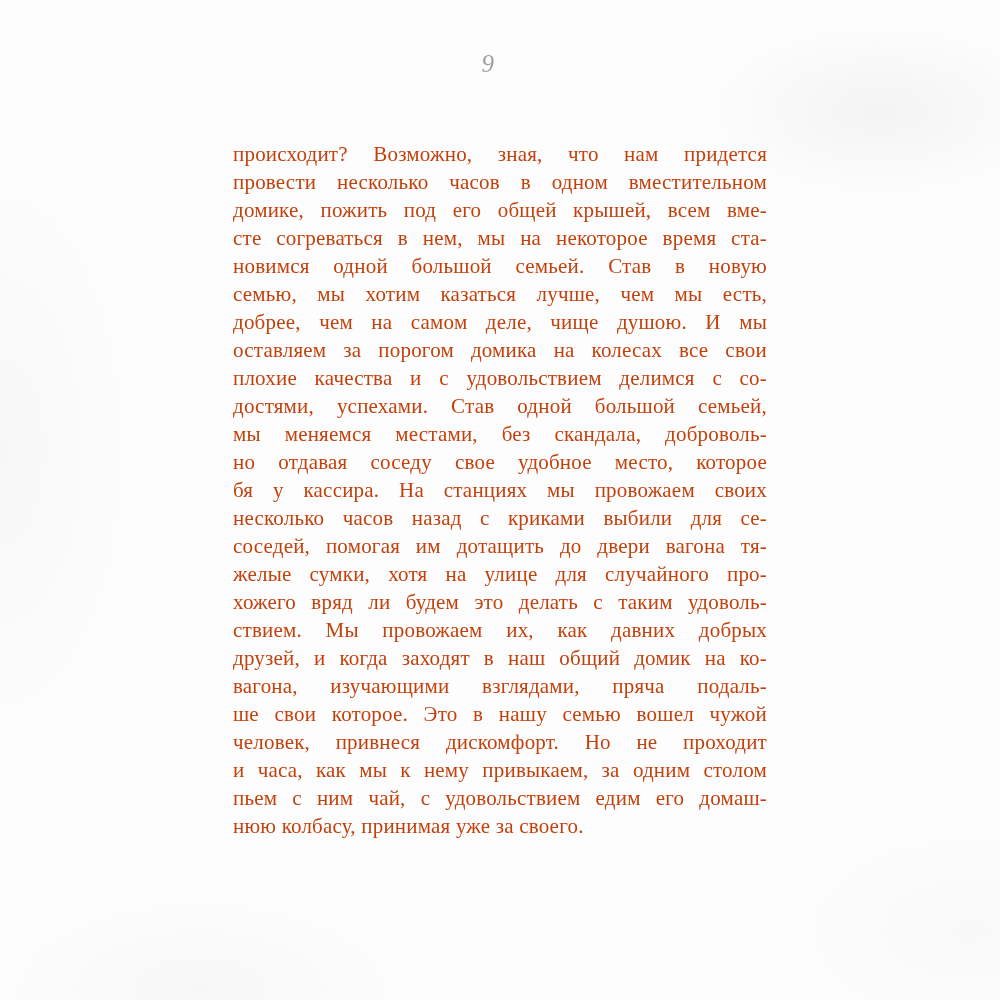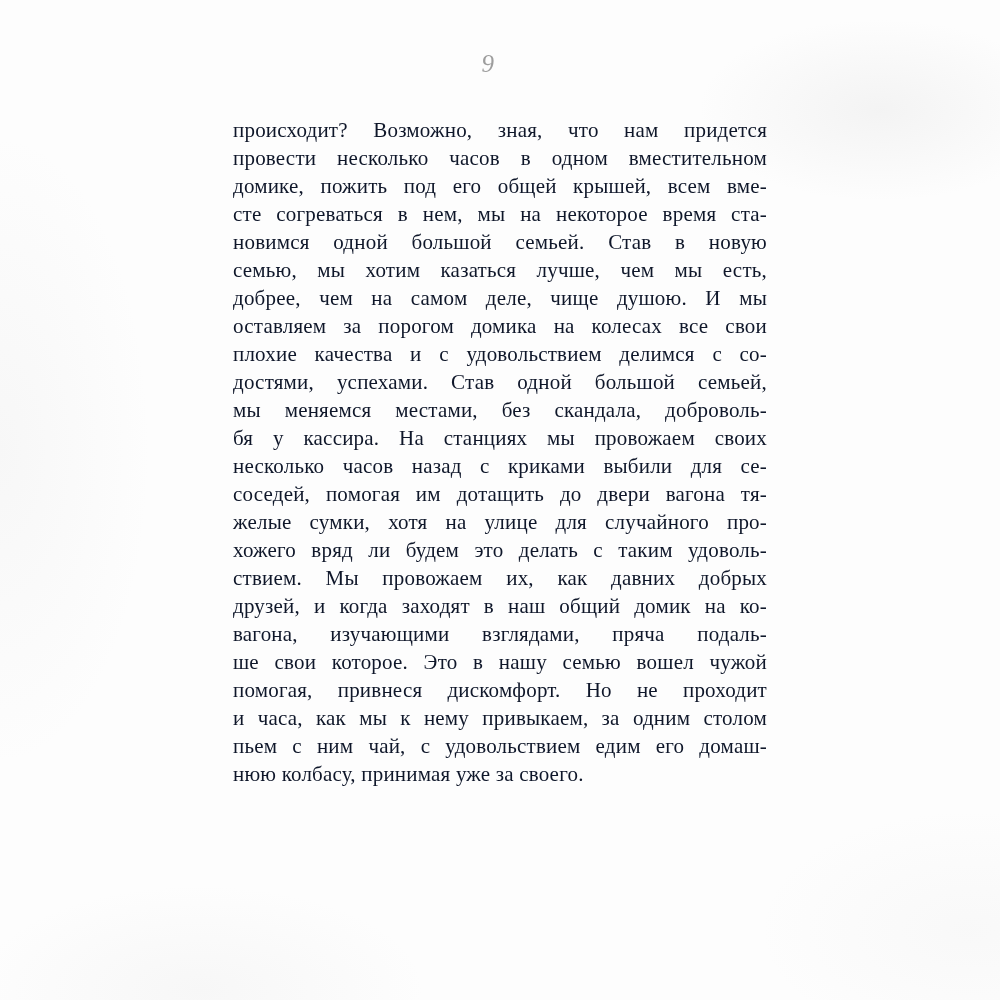--- a/index.html
+++ b/index.html
@@ -26,25 +26,25 @@
     width: 510px;
     text-align: center;
     font-style: italic;
     font-size: 25px;
     color: #9d9d9d;
     letter-spacing: 0.5px;
   }
   .text-block {
     position: absolute;
     left: 233px;
-    top: 116px;
+    top: 140px;
     width: 534px;
     font-size: 21px;
     line-height: 28px;
-    color: #0f172a;
+    color: #c2410c;
     letter-spacing: 0.2px;
   }
   .text-line {
     text-align: justify;
     text-align-last: justify;
     white-space: normal;
   }
   .text-line.last-line {
     text-align-last: left;
   }
@@ -59,26 +59,27 @@
   <div class="text-line">провести несколько часов в одном вместительном</div>
   <div class="text-line">домике, пожить под его общей крышей, всем вме-</div>
   <div class="text-line">сте согреваться в нем, мы на некоторое время ста-</div>
   <div class="text-line">новимся одной большой семьей. Став в новую</div>
   <div class="text-line">семью, мы хотим казаться лучше, чем мы есть,</div>
   <div class="text-line">добрее, чем на самом деле, чище душою. И мы</div>
   <div class="text-line">оставляем за порогом домика на колесах все свои</div>
   <div class="text-line">плохие качества и с удовольствием делимся с со-</div>
   <div class="text-line">достями, успехами. Став одной большой семьей,</div>
   <div class="text-line">мы меняемся местами, без скандала, доброволь-</div>
+  <div class="text-line">но отдавая соседу свое удобное место, которое</div>
   <div class="text-line">бя у кассира. На станциях мы провожаем своих</div>
   <div class="text-line">несколько часов назад с криками выбили для се-</div>
   <div class="text-line">соседей, помогая им дотащить до двери вагона тя-</div>
   <div class="text-line">желые сумки, хотя на улице для случайного про-</div>
   <div class="text-line">хожего вряд ли будем это делать с таким удоволь-</div>
   <div class="text-line">ствием. Мы провожаем их, как давних добрых</div>
   <div class="text-line">друзей, и когда заходят в наш общий домик на ко-</div>
   <div class="text-line">вагона, изучающими взглядами, пряча подаль-</div>
   <div class="text-line">ше свои которое. Это в нашу семью вошел чужой</div>
-  <div class="text-line">помогая, привнеся дискомфорт. Но не проходит</div>
+  <div class="text-line">человек, привнеся дискомфорт. Но не проходит</div>
   <div class="text-line">и часа, как мы к нему привыкаем, за одним столом</div>
   <div class="text-line">пьем с ним чай, с удовольствием едим его домаш-</div>
   <div class="text-line last-line">нюю колбасу, принимая уже за своего.</div>
 </div>
 
 </body></html>

